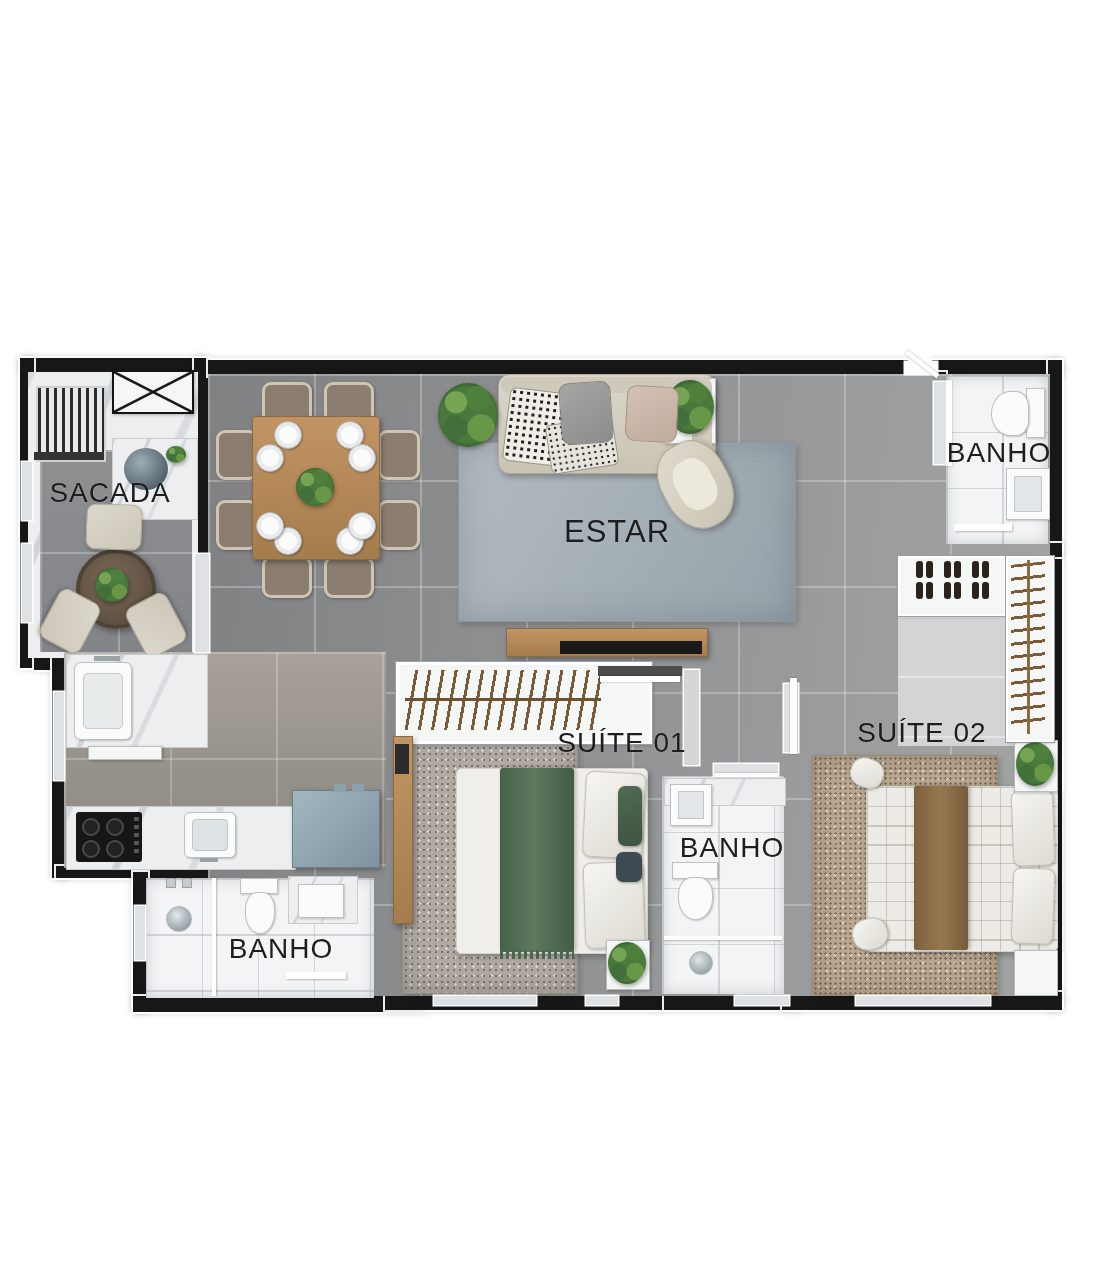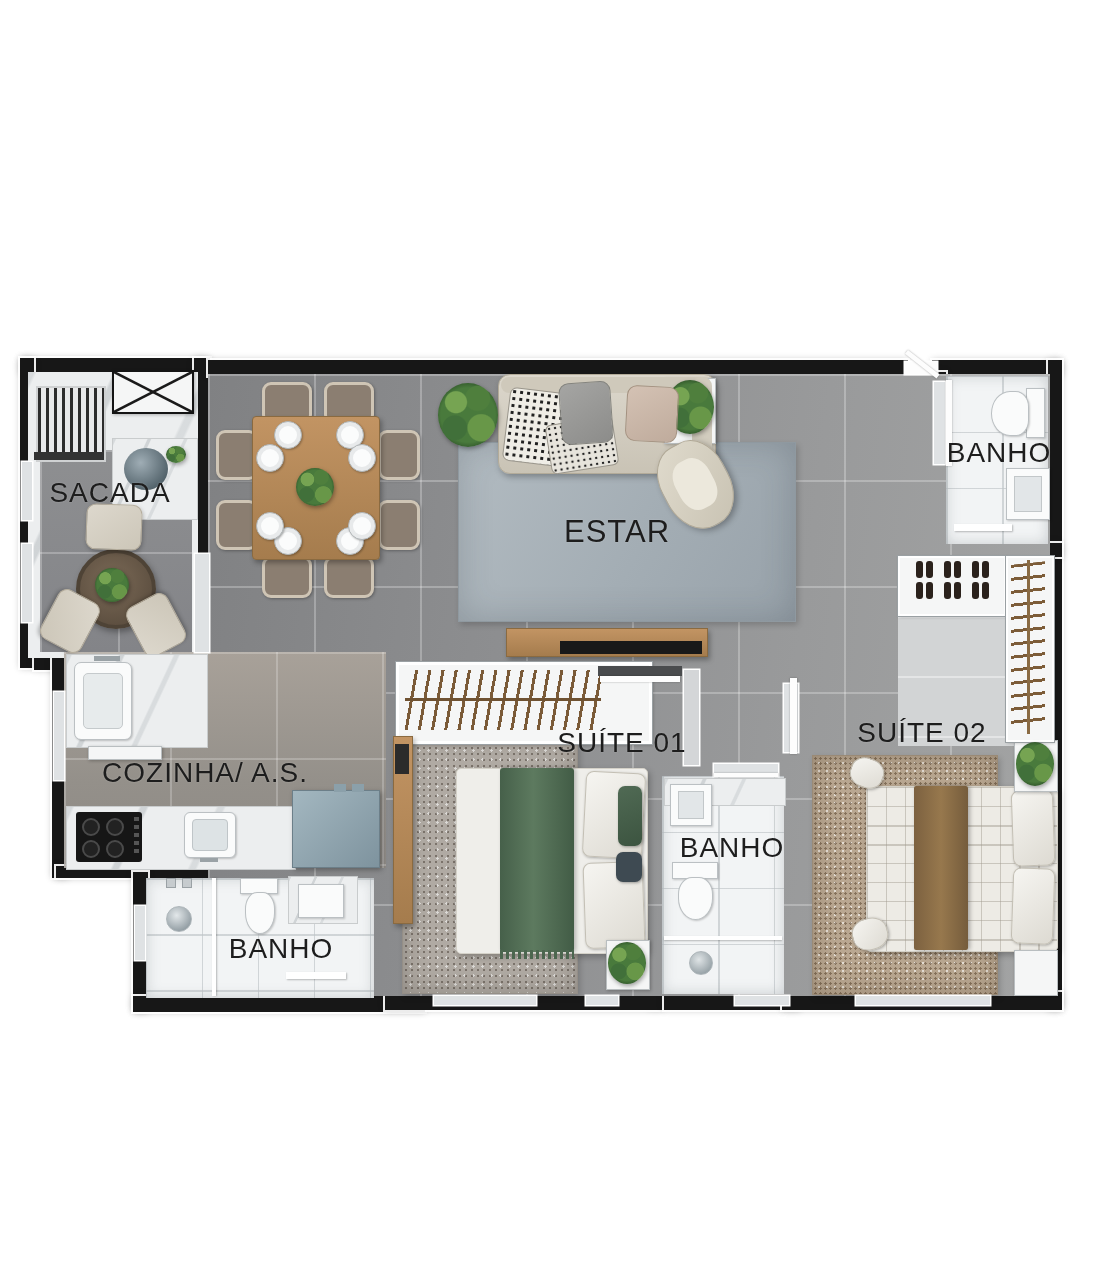--- a/index.html
+++ b/index.html
@@ -279,20 +279,19 @@
   <div class="wall" style="left:385px;top:992px;width:279px;height:18px;"></div>
   <div class="wall" style="left:664px;top:992px;width:118px;height:18px;"></div>
   <div class="wall" style="left:782px;top:992px;width:280px;height:18px;"></div>
   <div class="sill" style="left:434px;top:996px;width:102px;height:9px;"></div>
   <div class="sill" style="left:586px;top:996px;width:32px;height:9px;"></div>
   <div class="sill" style="left:735px;top:996px;width:54px;height:9px;"></div>
   <div class="sill" style="left:856px;top:996px;width:134px;height:9px;"></div>
 
   <span class="room-label" style="left:110px;top:493px;">SACADA</span>
   <span class="room-label big" style="left:617px;top:532px;">ESTAR</span>
-  <span class="room-label" style="left:205px;top:773px;">COZINHA/ A.S.</span>
   <span class="room-label" style="left:622px;top:743px;text-align:center;">SUÍTE 01</span>
   <span class="room-label" style="left:922px;top:733px;text-align:right;">SUÍTE 02</span>
   <span class="room-label" style="left:999px;top:453px;">BANHO</span>
   <span class="room-label" style="left:732px;top:848px;">BANHO</span>
   <span class="room-label" style="left:281px;top:949px;">BANHO</span>
 
 </div>
 
 </body></html>

